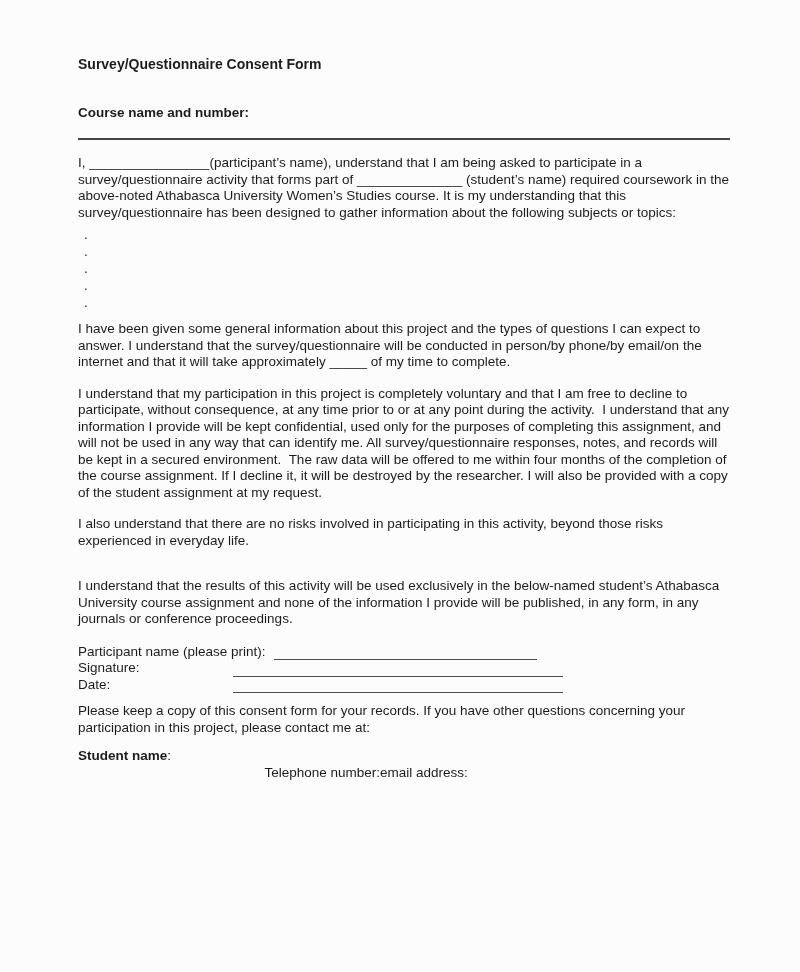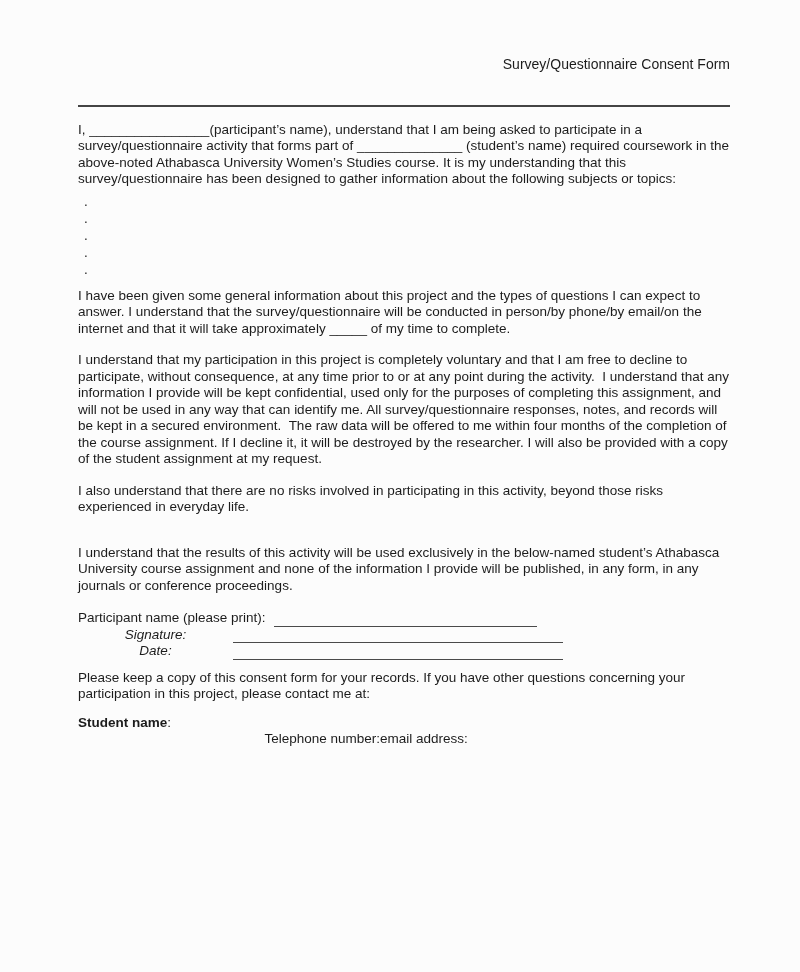--- a/index.html
+++ b/index.html
@@ -15,22 +15,22 @@
     background: #fcfcfc;
     color: #1c1c1c;
     font-family: "Liberation Sans", "DejaVu Sans", sans-serif;
     font-size: 13.5px;
     line-height: 16.5px;
     box-sizing: border-box;
     padding: 56px 70px 0 78px;
     overflow: hidden;
   }
   .doc-title {
-    text-align: right;
-    font-weight: normal;
+    text-align: left;
+    font-weight: bold;
     font-size: 14px;
     margin: 0 0 32px 0;
   }
   .field-label-block { margin: 0; }
   .field-label { font-weight: bold; }
   .rule {
     border: none;
     border-top: 2px solid #444444;
     margin: 17px 0 0 0;
   }
@@ -46,24 +46,23 @@
   }
   .bullet-list li {
     height: 17px;
     padding-left: 6px;
   }
   .sig-block { margin-top: 16px; }
   .sig-row {
     display: flex;
     align-items: flex-end;
     height: 16.5px;
-    text-align: center;
   }
   .sig-row .sig-label { flex: 0 0 auto; }
-  .sig-row.indent .sig-label { width: 155px; font-style: italic; }
+  .sig-row.indent .sig-label { width: 155px; }
   .sig-line {
     display: inline-block;
     border-bottom: 1.5px solid #4a4a4a;
     height: 13px;
   }
   .sig-line.participant { width: 263px; margin-left: 8px; }
   .sig-line.std { width: 330px; }
   .records-para { margin-top: 10px; }
   .contact-block { margin-top: 12px; }
   .contact-name { height: 16.5px; }
@@ -74,20 +73,23 @@
   }
   .contact-row .tel { width: 302px; }
 </style>
 </head>
 <body>
 
 <div class="page">
 
   <h1 class="doc-title">Survey/Questionnaire Consent Form</h1>
 
+  <p class="field-label-block">
+    <span class="field-label">Course name and number:</span>
+  </p>
 
   <hr class="rule">
 
   <p class="para">I, ________________(participant’s name), understand that I am being asked to participate in a survey/questionnaire activity that forms part of ______________ (student’s name) required coursework in the above-noted Athabasca University Women’s Studies course. It is my understanding that this survey/questionnaire has been designed to gather information about the following subjects or topics:</p>
 
   <ul class="bullet-list">
     <li>.</li>
     <li>.</li>
     <li>.</li>
     <li>.</li>

